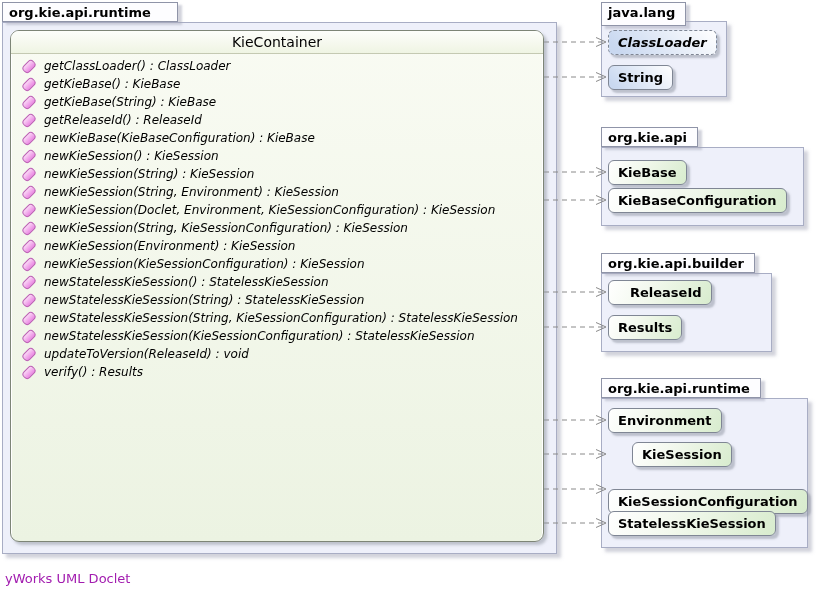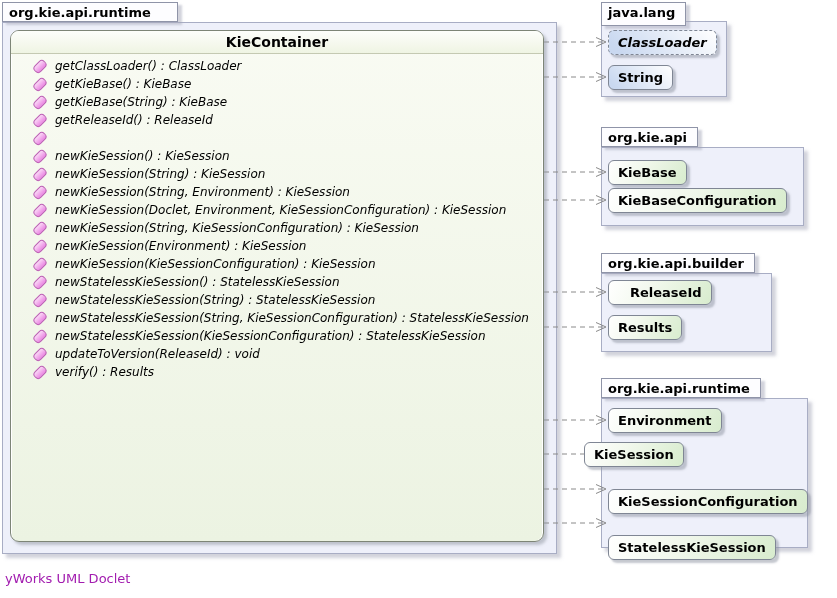--- a/index.html
+++ b/index.html
@@ -30,27 +30,27 @@
   
   .class-box{
     position:absolute;left:10px;top:30px;width:534px;height:512px;
     border:1px solid #7d8577;border-radius:9px;
     background:linear-gradient(180deg,#f9fbf3 0%,#ecf3e2 100%);
     box-shadow:3px 3px 3px rgba(150,155,165,.55), inset 1px 1px 0 #ffffff, inset -1px 0 0 #ffffff;
     z-index:4;box-sizing:border-box;
   }
   .class-header{
     height:22px;line-height:22px;text-align:center;
-    font-weight:bold;font-size:14px;
+    font-weight:normal;font-size:14px;
     background:linear-gradient(180deg,#fdfefb 0%,#eff4e3 100%);
     border-bottom:1px solid #c4c9b2;
     border-radius:8px 8px 0 0;
   }
   .methods{padding-top:3px;}
-  .method-row{height:18px;display:flex;align-items:center;padding-left:22px;}
+  .method-row{height:18px;display:flex;align-items:center;padding-left:11px;}
   .m-icon{
     width:12px;height:7px;flex:0 0 auto;
     border:1px solid #bb5cb4;border-radius:4px;
     background:linear-gradient(180deg,#fbd9f7 0%,#ea86e2 100%);
     transform:rotate(-45deg);
     margin-right:8px;
   }
   .m-text{font-style:italic;font-size:12px;white-space:nowrap;}
 
   
@@ -137,20 +137,21 @@
       <div class="method-row">
           <span class="m-icon"></span>
           <span class="m-text">getKieBase(String) : KieBase</span>
         </div>
       <div class="method-row">
           <span class="m-icon"></span>
           <span class="m-text">getReleaseId() : ReleaseId</span>
         </div>
       <div class="method-row">
           <span class="m-icon"></span>
+          <span class="m-text">newKieBase(KieBaseConfiguration) : KieBase</span>
         </div>
       <div class="method-row">
           <span class="m-icon"></span>
           <span class="m-text">newKieSession() : KieSession</span>
         </div>
       <div class="method-row">
           <span class="m-icon"></span>
           <span class="m-text">newKieSession(String) : KieSession</span>
         </div>
       <div class="method-row">
@@ -211,19 +212,19 @@
   <div class="chip green" style="left:608px;top:188px;">KieBaseConfiguration</div>
 
   <div class="pkg-tab" style="left:601px;top:253px;height:20px;">org.kie.api.builder</div>
   <div class="pkg-body" style="left:601px;top:273px;width:171px;height:79px;"></div>
   <div class="chip green" style="left:608px;top:280px;padding-left:21px;">ReleaseId</div>
   <div class="chip green" style="left:608px;top:315px;">Results</div>
 
   <div class="pkg-tab" style="left:601px;top:378px;height:20px;">org.kie.api.runtime</div>
   <div class="pkg-body" style="left:601px;top:398px;width:207px;height:150px;"></div>
   <div class="chip green" style="left:608px;top:408px;">Environment</div>
-  <div class="chip green" style="left:584px;top:442px;">KieSession</div>
+  <div class="chip green" style="left:632px;top:442px;">KieSession</div>
   <div class="chip green" style="left:608px;top:489px;">KieSessionConfiguration</div>
-  <div class="chip green" style="left:608px;top:511px;margin-top:24px;">StatelessKieSession</div>
+  <div class="chip green" style="left:608px;top:511px;">StatelessKieSession</div>
 
   <div class="footer">yWorks UML Doclet</div>
 
 </div>
 
 </body></html>

